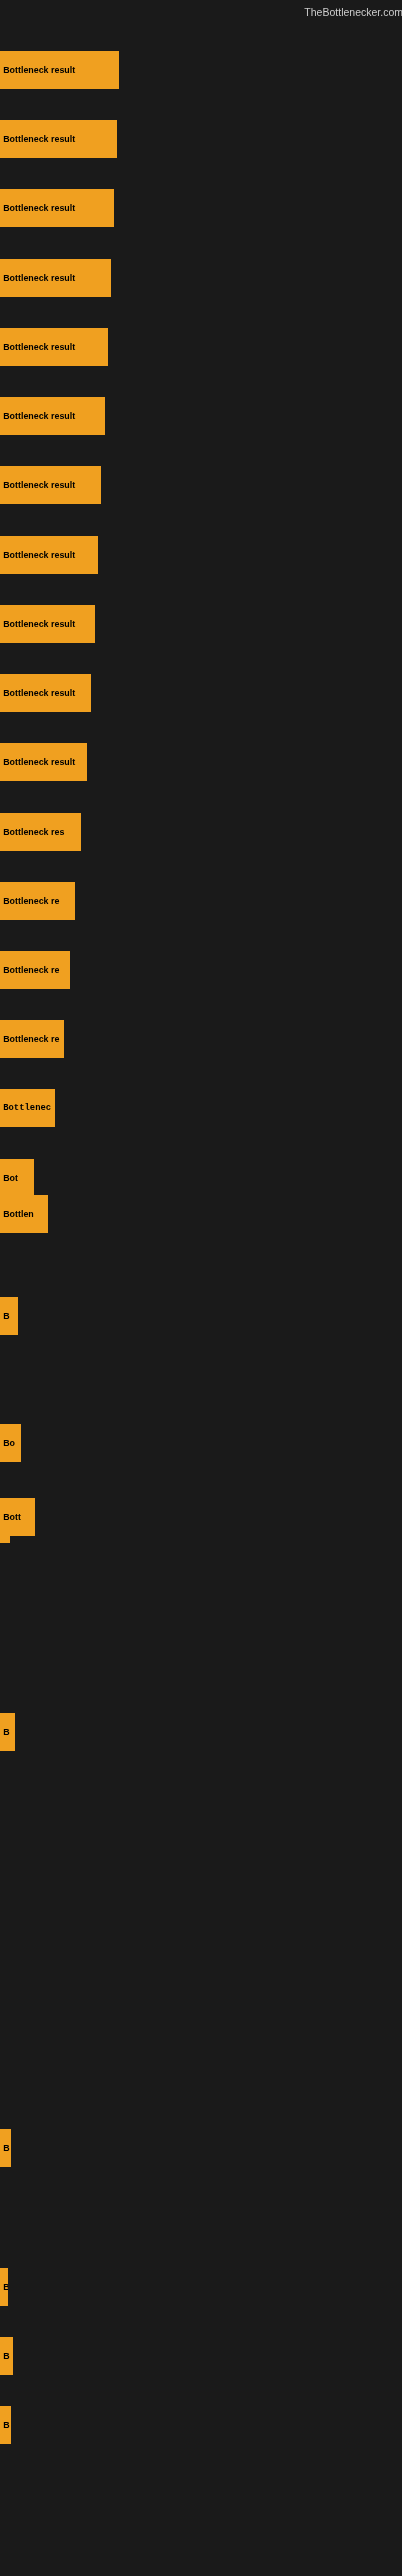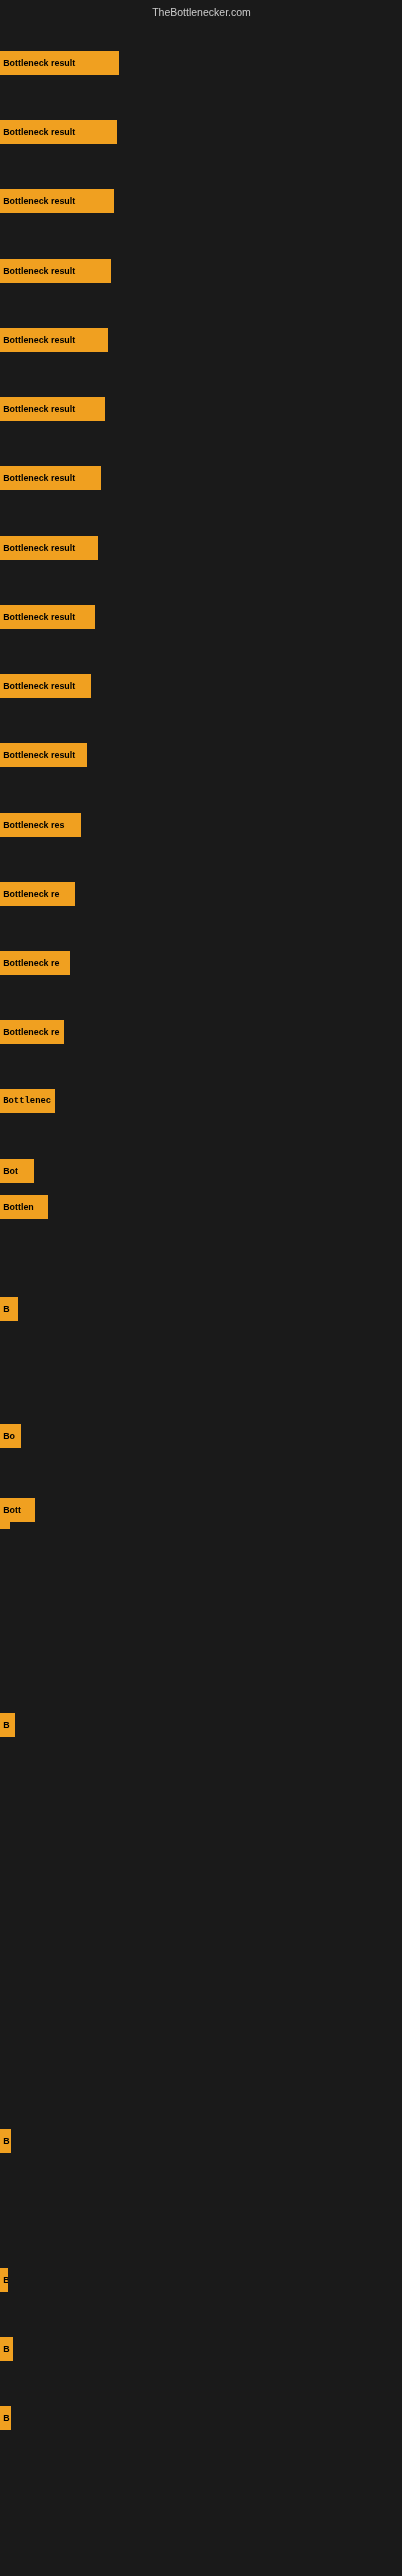--- a/index.html
+++ b/index.html
@@ -10,36 +10,36 @@
 
     body {
       width: 403px;
       min-height: 2576px;
       background-color: #1a1a1a;
       font-family: Arial, sans-serif;
       position: relative;
     }
 
     .site-header {
-      text-align: center;
+      text-align: right;
       padding: 6.4px 0 3.2px 0;
       color: #cccccc;
       font-size: 10.5px;
     }
 
     .chart-area {
       position: relative;
       width: 403px;
       height: 2576px;
     }
 
     .bottleneck-bar {
       position: absolute;
       left: 0;
-      height: 24px;
+      height: 38px;
       background-color: #f0a020;
       display: flex;
       align-items: center;
       padding-left: 3.2px;
       font-size: 8.9px;
       color: #000;
       font-weight: bold;
       white-space: nowrap;
       overflow: hidden;
     }

